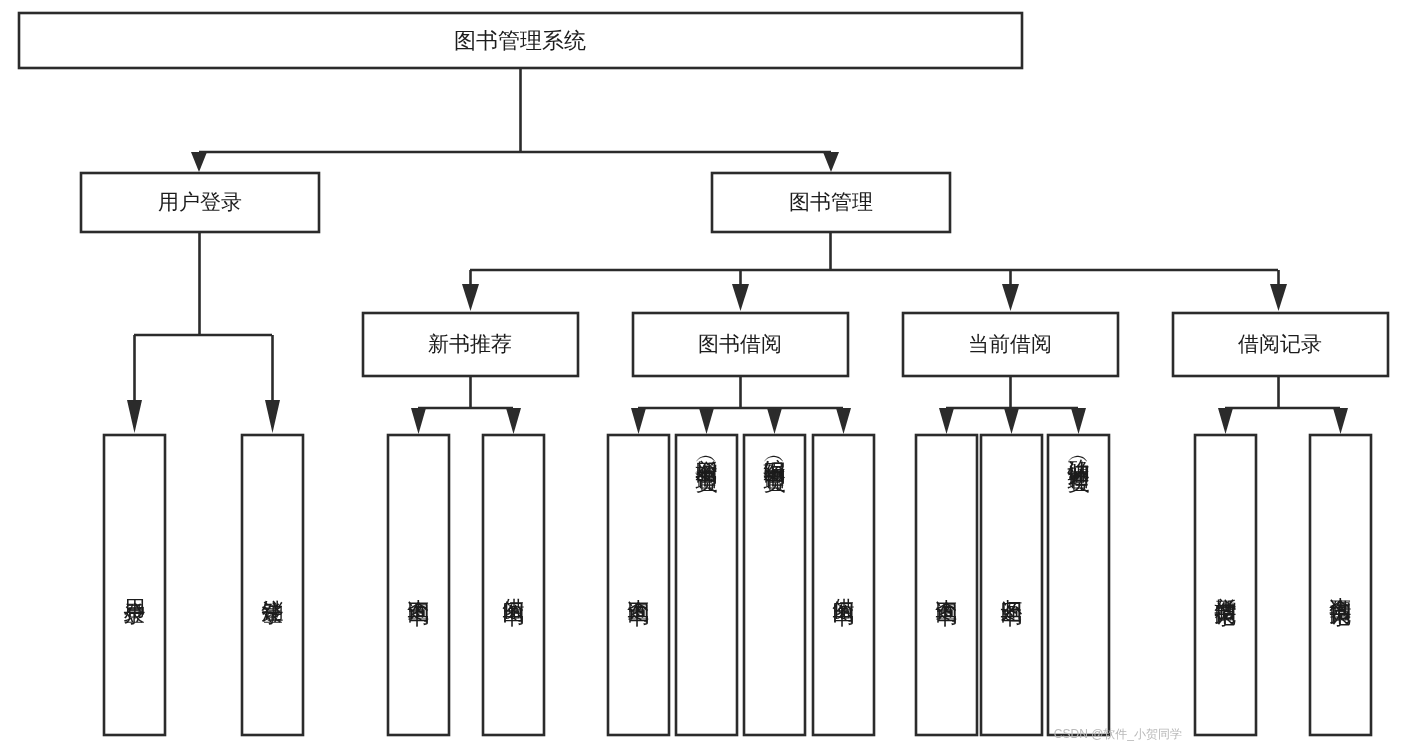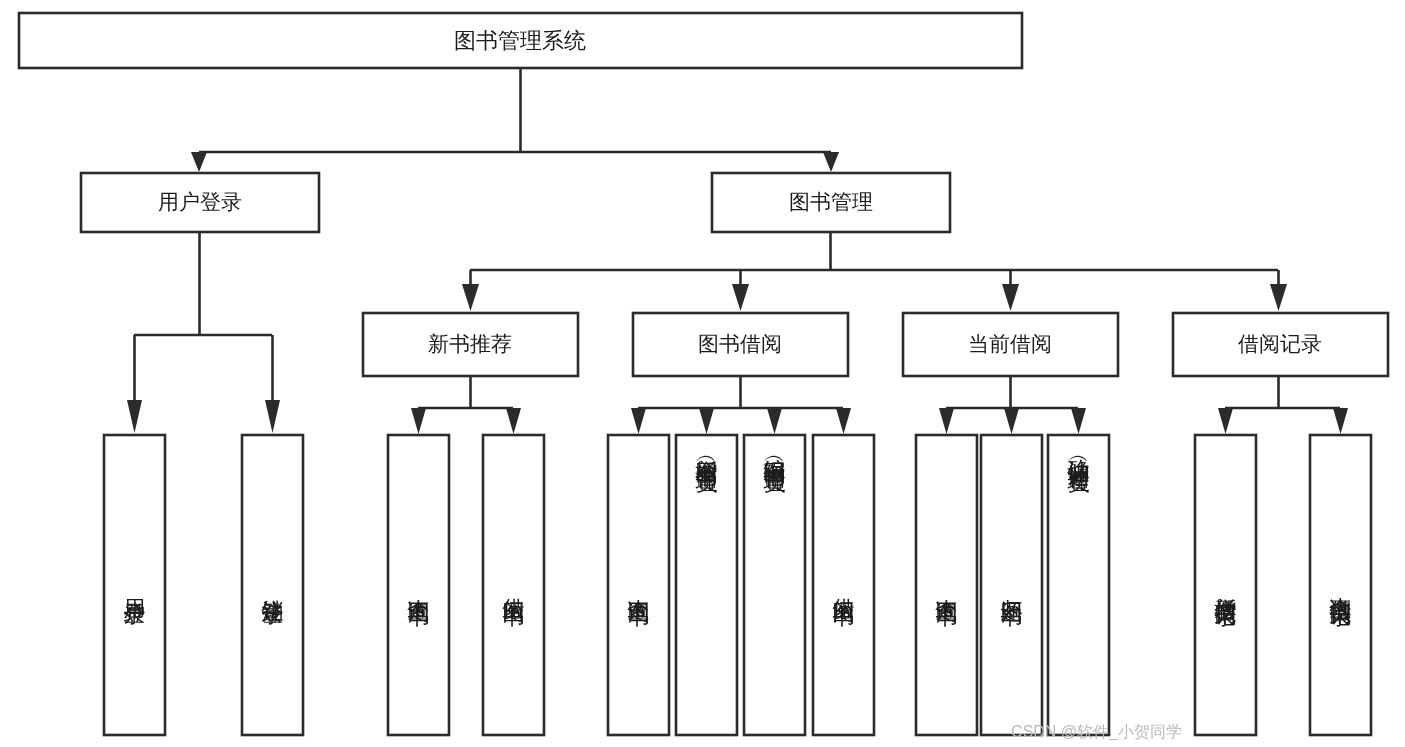--- a/index.html
+++ b/index.html
@@ -34,21 +34,21 @@
     color:#1c1c1c;
     display:flex;
     align-items:center;
     justify-content:center;
     white-space:nowrap;
     pointer-events:none;
   }
   .watermark{
     position:absolute;
     right:8px;bottom:4px;
-    font-size:16px;
+    font-size:12px;
     color:#b9b9b9;
     font-family:"Liberation Sans","DejaVu Sans",sans-serif;
     white-space:nowrap;
   }
 </style>
 </head>
 <body>
 
 <div id="stage">
 

